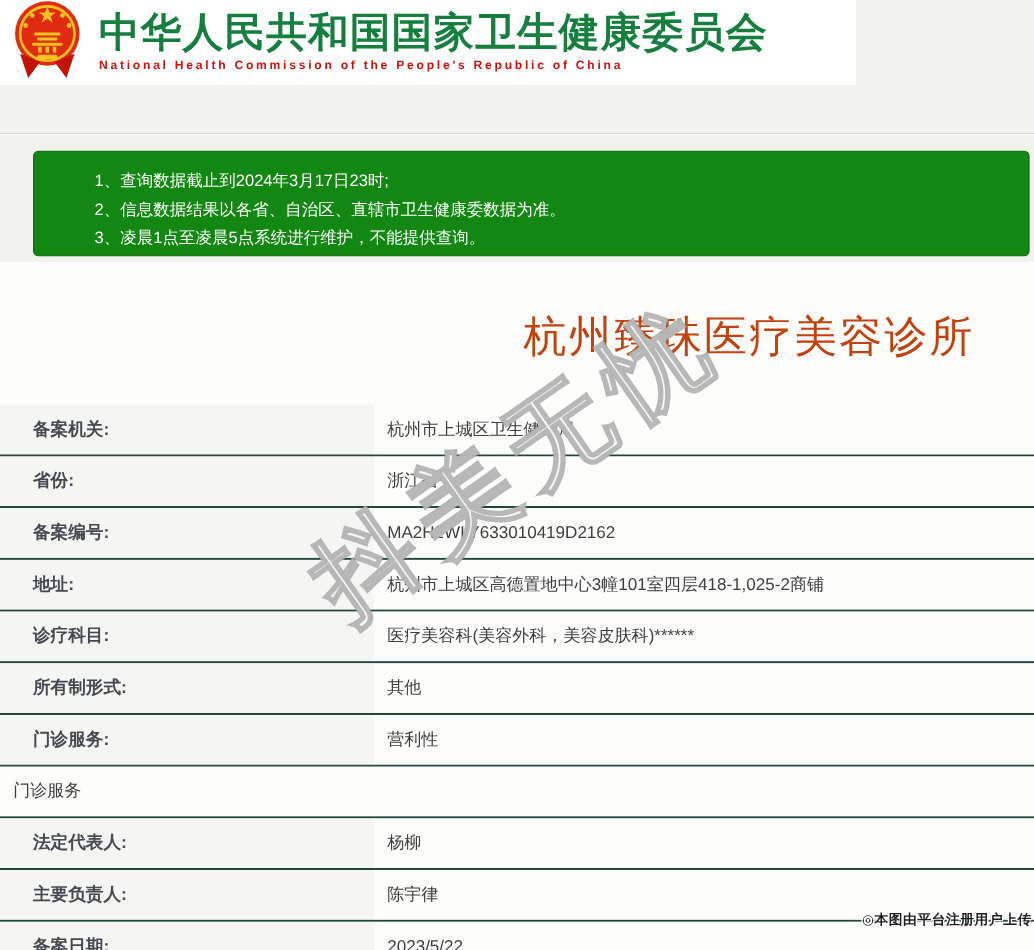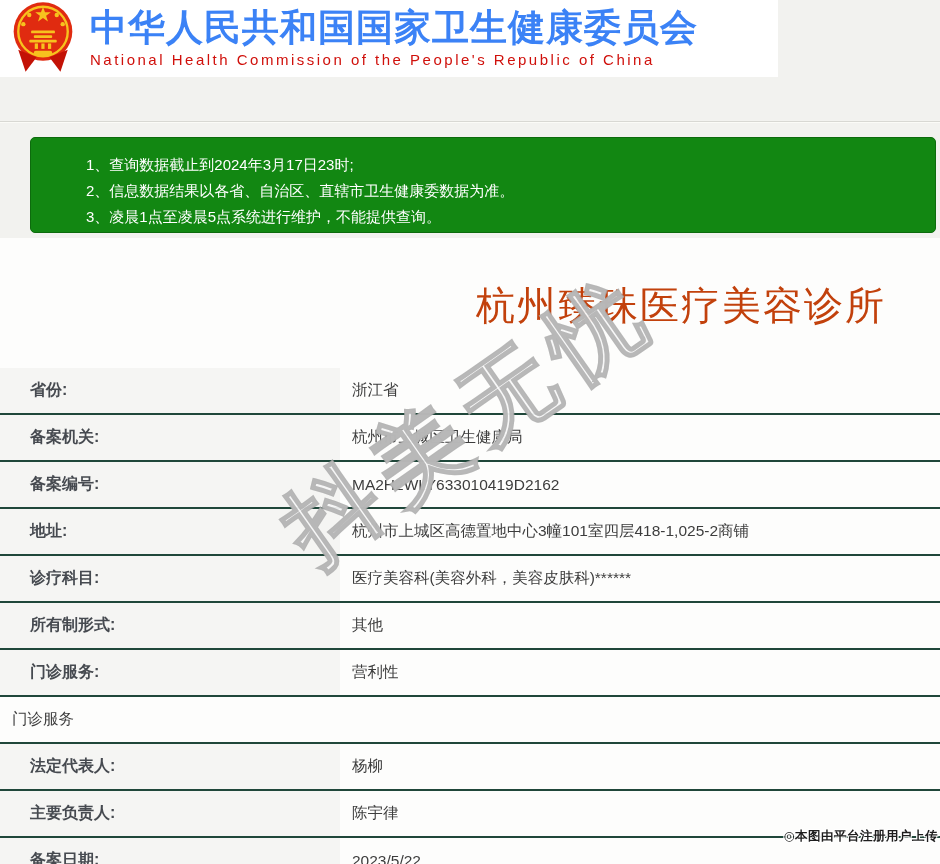--- a/index.html
+++ b/index.html
@@ -18,25 +18,25 @@
   
   .masthead {
     position:absolute; top:0; left:0;
     width:778px; height:77px;
     background:#ffffff;
     display:flex; align-items:center;
   }
   .emblem { margin-left:10px; flex:0 0 auto; }
   .masthead-text { margin-left:14px; }
   .masthead-cn {
-    color:#3b82f6; font-size:37px; font-weight:bold;
+    color:#15803d; font-size:37px; font-weight:bold;
     letter-spacing:1px; line-height:1.05; white-space:nowrap;
   }
   .masthead-en {
-    color:#d0100b; font-size:15px; font-weight:normal;
+    color:#d0100b; font-size:11px; font-weight:bold;
     letter-spacing:2.5px; margin-top:4px; white-space:nowrap;
   }
 
   
   .top-divider {
     position:absolute; top:121px; left:0; width:940px; height:0;
     border-top:1px solid #d8d8d3;
     border-bottom:1px solid #fbfbf7;
   }
 
@@ -143,28 +143,28 @@
     <div class="notice-line">2、信息数据结果以各省、自治区、直辖市卫生健康委数据为准。</div>
     <div class="notice-line">3、凌晨1点至凌晨5点系统进行维护，不能提供查询。</div>
   </div>
 
   <div class="content-panel"></div>
 
   <div class="clinic-title">杭州臻珠医疗美容诊所</div>
 
   <div class="records" id="records">
       <div class="row">
+        <div class="row-label">备案机关:</div>
+        <div class="row-value">杭州市上城区卫生健康局</div>
+      </div>
+      <div class="row">
         <div class="row-label">省份:</div>
         <div class="row-value">浙江省</div>
       </div>
       <div class="row">
-        <div class="row-label">备案机关:</div>
-        <div class="row-value">杭州市上城区卫生健康局</div>
-      </div>
-      <div class="row">
         <div class="row-label">备案编号:</div>
         <div class="row-value">MA2H2WLY633010419D2162</div>
       </div>
       <div class="row">
         <div class="row-label">地址:</div>
         <div class="row-value">杭州市上城区高德置地中心3幢101室四层418-1,025-2商铺</div>
       </div>
       <div class="row">
         <div class="row-label">诊疗科目:</div>
         <div class="row-value">医疗美容科(美容外科，美容皮肤科)******</div>

